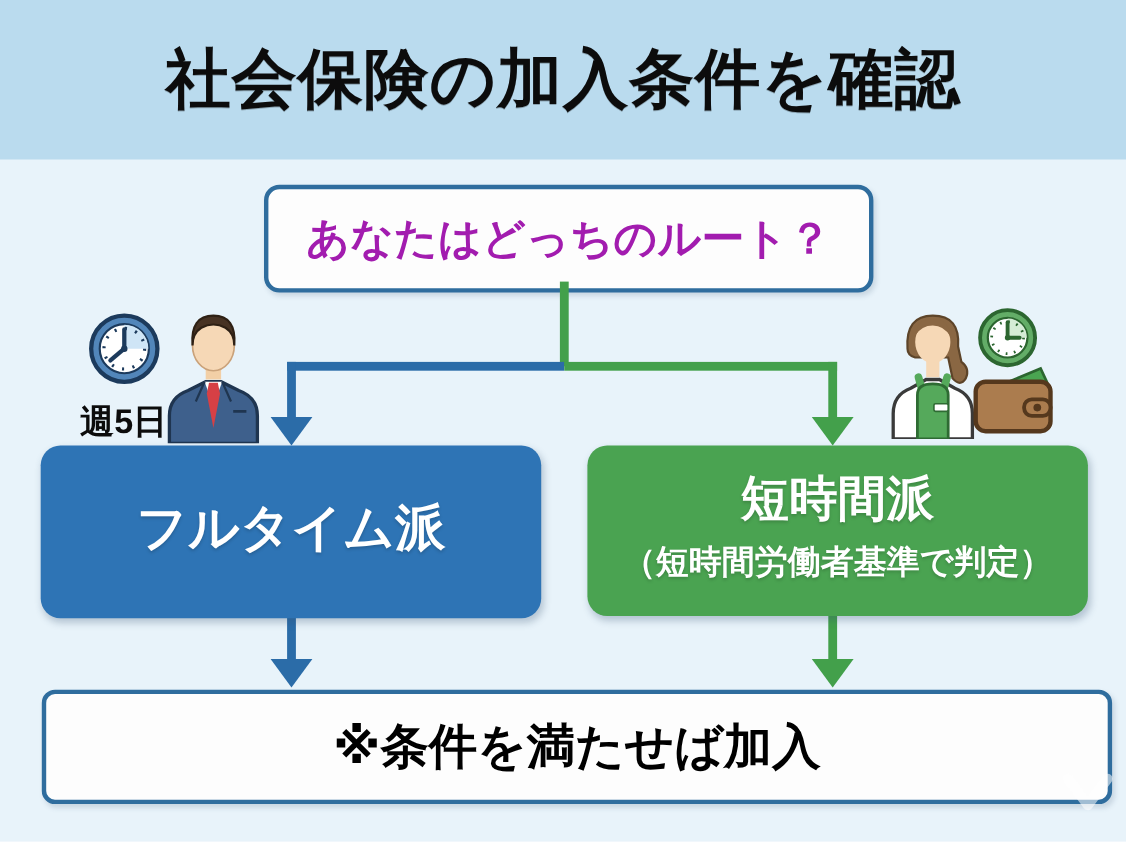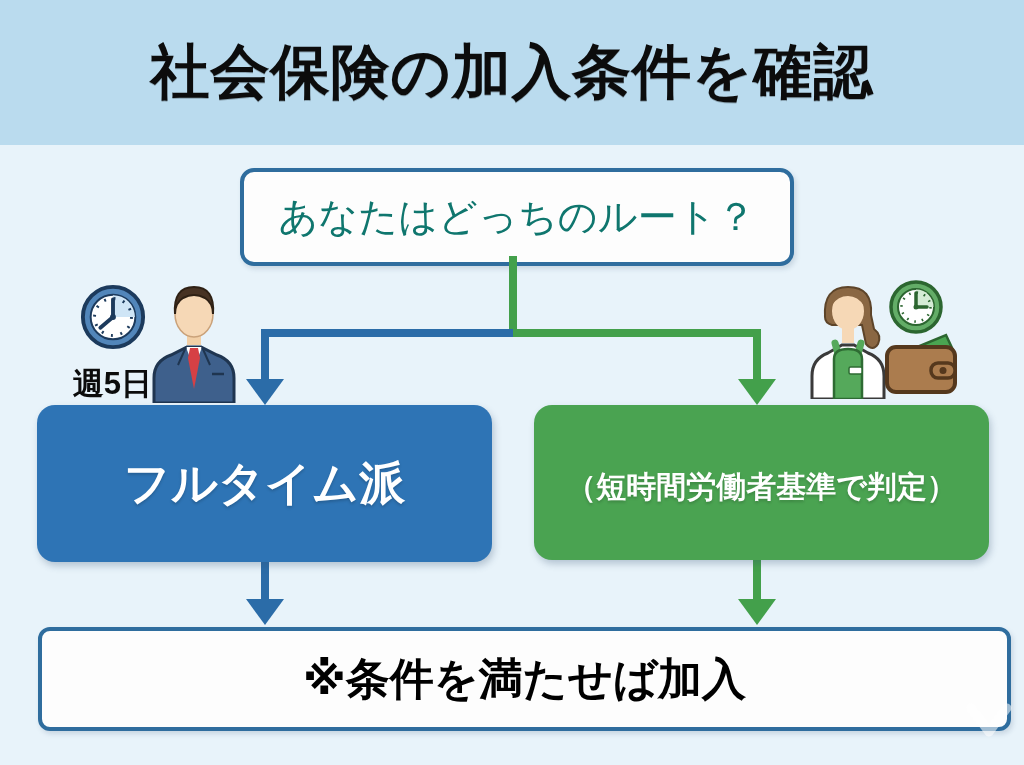--- a/index.html
+++ b/index.html
@@ -17,32 +17,32 @@
     font-size:59px; font-weight:900; color:#0c0c0c; letter-spacing:1px;
     text-shadow:0 1px 0 rgba(0,0,0,.25);
   }
   
   .wbox {
     position:absolute; background:#fdfdfd; border:4px solid #2f6d9e;
     border-radius:14px; display:flex; align-items:center; justify-content:center;
     box-shadow:2px 3px 5px rgba(60,90,120,.18);
   }
   .question-box { left:240px; top:168px; width:546px; height:90px; }
-  .question-text { font-size:39px; font-weight:400; color:#0f766e; }
+  .question-text { font-size:39px; font-weight:700; color:#a21caf; }
   .result-box { left:38px; top:627px; width:965px; height:96px; border-radius:12px; }
   .result-text { font-size:44px; font-weight:900; color:#000000; }
   
   .cbox {
     position:absolute; border-radius:18px; display:flex; flex-direction:column;
     align-items:center; justify-content:center; color:#ffffff; text-align:center;
     box-shadow:2px 4px 7px rgba(50,80,110,.28);
   }
   .fulltime-box { left:37px; top:405px; width:455px; height:157px; background:#2e74b5; }
   .parttime-box { left:534px; top:405px; width:455px; height:155px; background:#4aa351; }
-  .cbox .main { font-size:46px; font-weight:800; line-height:1.1; text-shadow:0 2px 3px rgba(0,0,0,.18); }
+  .cbox .main { font-size:46px; font-weight:800; line-height:1.1; text-shadow:0 2px 3px rgba(0,0,0,.18);font-family:Liberation Mono, monospace; }
   .parttime-box .main { font-size:44px; }
   .cbox .sub { font-size:30px; font-weight:700; margin-top:9px; text-shadow:0 2px 3px rgba(0,0,0,.18); }
   
   .line { position:absolute; }
   .blue { background:#2b6ca8; }
   .green { background:#43a04b; }
   .v-root   { left:509px; top:256px; width:8px; height:77px; }
   .h-left   { left:261px; top:329px; width:252px; height:8px; }
   .h-right  { left:513px; top:329px; width:248px; height:8px; }
   .v-left1  { left:261px; top:329px; width:8px; height:52px; }
@@ -146,20 +146,21 @@
     <polygon points="26,21 62,6 69,21" fill="#4aa551" stroke="#2c6630" stroke-width="2.5"></polygon>
     <rect x="3" y="18" width="68" height="45" rx="9" fill="#ab7c4e" stroke="#55381d" stroke-width="4"></rect>
     <rect x="47" y="34" width="24" height="15" rx="7" fill="#ab7c4e" stroke="#55381d" stroke-width="3.5"></rect>
     <circle cx="59" cy="41.5" r="3.5" fill="#55381d"></circle>
   </svg>
 
   <div class="cbox fulltime-box">
     <div class="main">フルタイム派</div>
   </div>
   <div class="cbox parttime-box">
+    <div class="main">短時間派</div>
     <div class="sub">（短時間労働者基準で判定）</div>
   </div>
 
   <div class="wbox result-box">
     <span class="result-text">※条件を満たせば加入</span>
   </div>
 
   <svg class="watermark" viewBox="0 0 46 44">
     <polyline points="5,8 23,32 41,8" fill="none" stroke="#ffffff" stroke-width="9" stroke-linecap="round" stroke-linejoin="round"></polyline>
   </svg>

